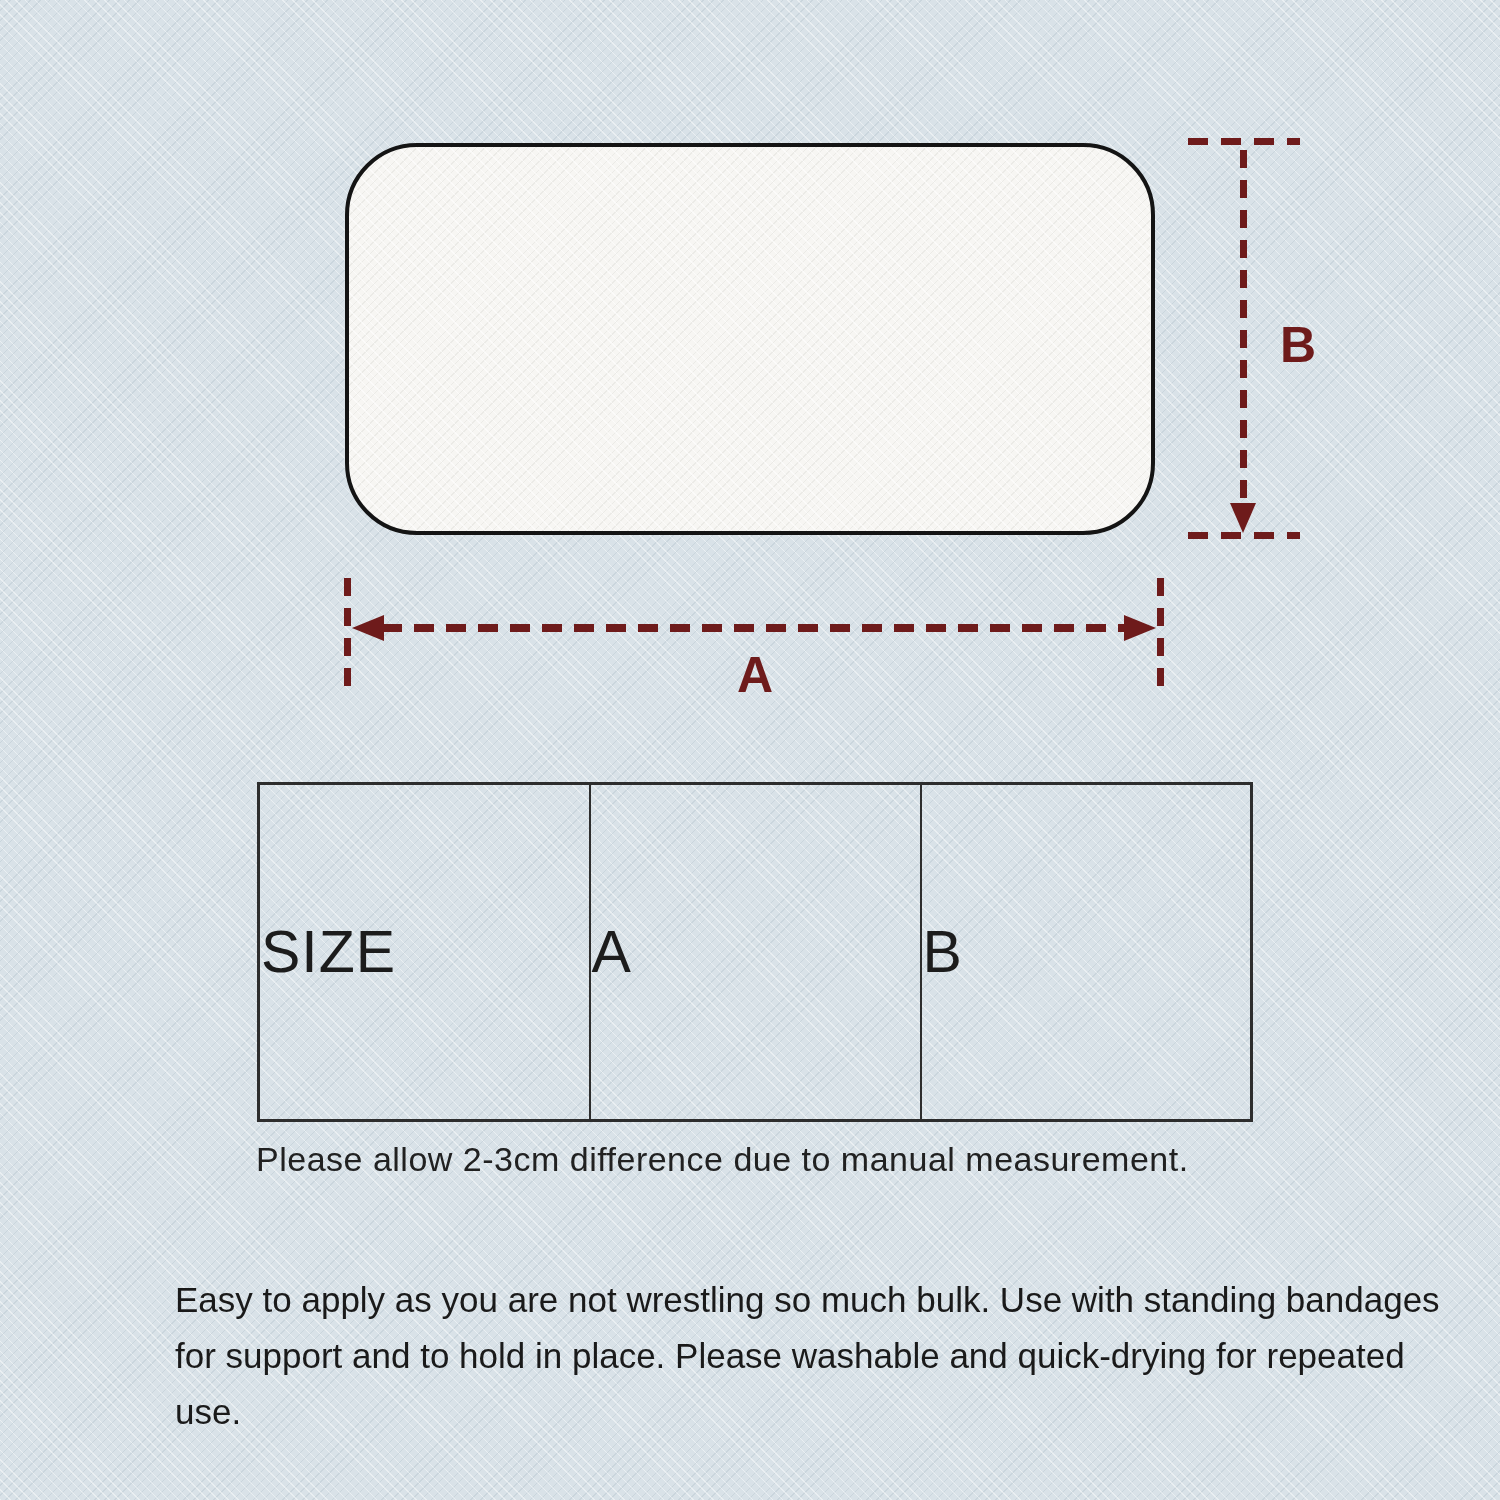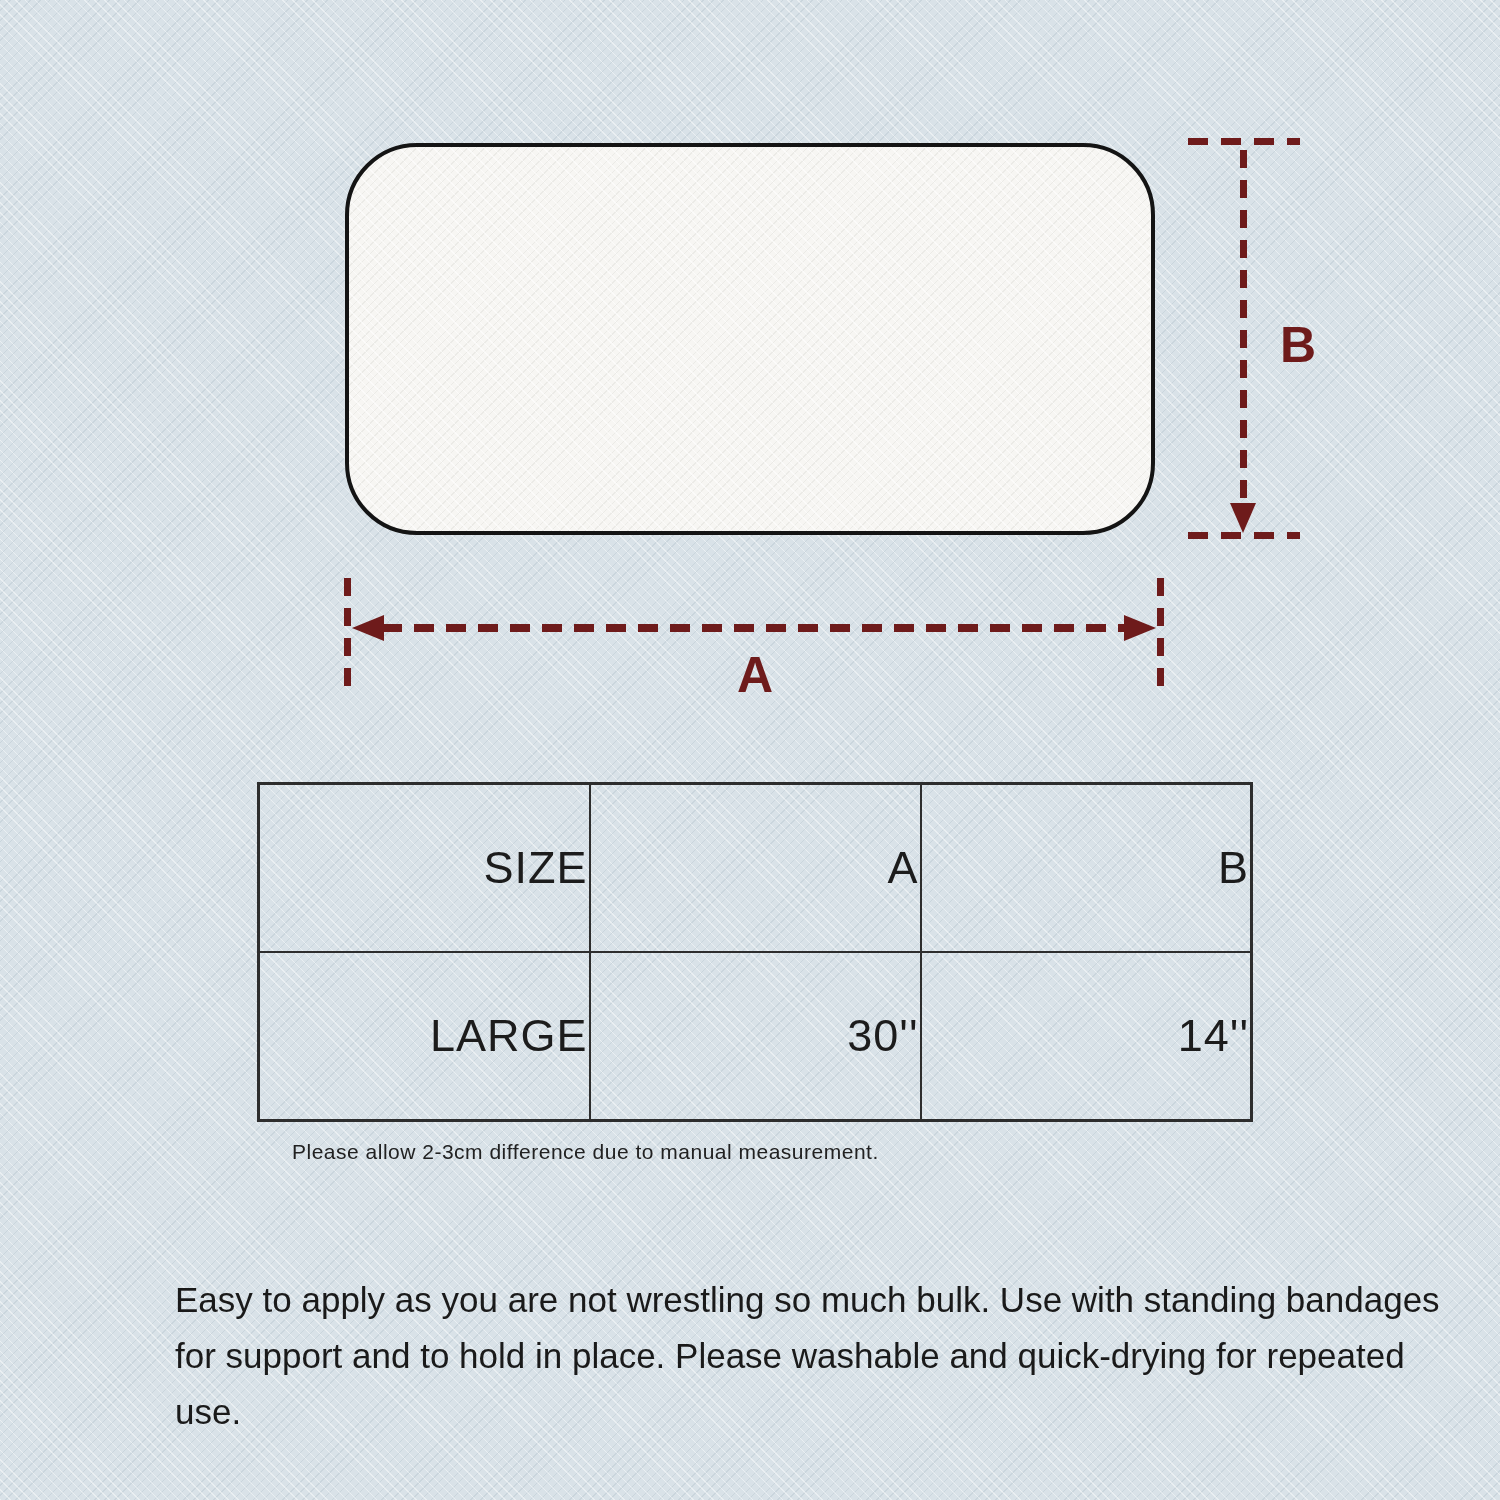--- a/index.html
+++ b/index.html
@@ -71,30 +71,30 @@
   }
   .label-a{left:695px;top:650px;width:120px;text-align:center;}
   .label-b{left:1280px;top:320px;}
   
   .size-table{
     position:absolute;left:257px;top:782px;width:996px;height:340px;
     border-collapse:collapse;table-layout:fixed;
   }
   .size-table td{
     border:2px solid #2d2d2d;
-    text-align:right;vertical-align:middle;
-    font-size:45px;color:#1c1c1c;
+    text-align:left;vertical-align:middle;
+    font-size:59px;color:#1c1c1c;
     letter-spacing:1px;
   }
   .size-table{border:3px solid #2d2d2d;}
   .size-table tr{height:113px;}
   
   .note{
     position:absolute;left:256px;top:1140px;width:1100px;
-    font-size:21px;color:#212121;letter-spacing:.5px;margin-left:36px;
+    font-size:34px;color:#212121;letter-spacing:.5px;
   }
   .description{
     position:absolute;left:175px;top:1272px;width:1285px;
     font-size:35px;line-height:56px;color:#1a1a1a;
   }
 </style>
 </head>
 <body>
 
 <div class="canvas">
@@ -114,25 +114,20 @@
   <div class="arrow arrow-right"></div>
   <div class="dim-label label-a">A</div>
 
   <table class="size-table">
     <tbody>
         <tr>
       <td>SIZE</td>
       <td>A</td>
       <td>B</td>
     </tr>
-    <tr>
-      <td>LARGE</td>
-      <td>30''</td>
-      <td>14''</td>
-    </tr>
   </tbody>
     </table>
 
   <div class="note">Please allow 2-3cm difference due to manual measurement.</div>
 
   <div class="description">Easy to apply as you are not wrestling so much bulk. Use with standing bandages for support and to hold in place. Please washable and quick-drying for repeated use.</div>
 
 </div>
 
 </body></html>

